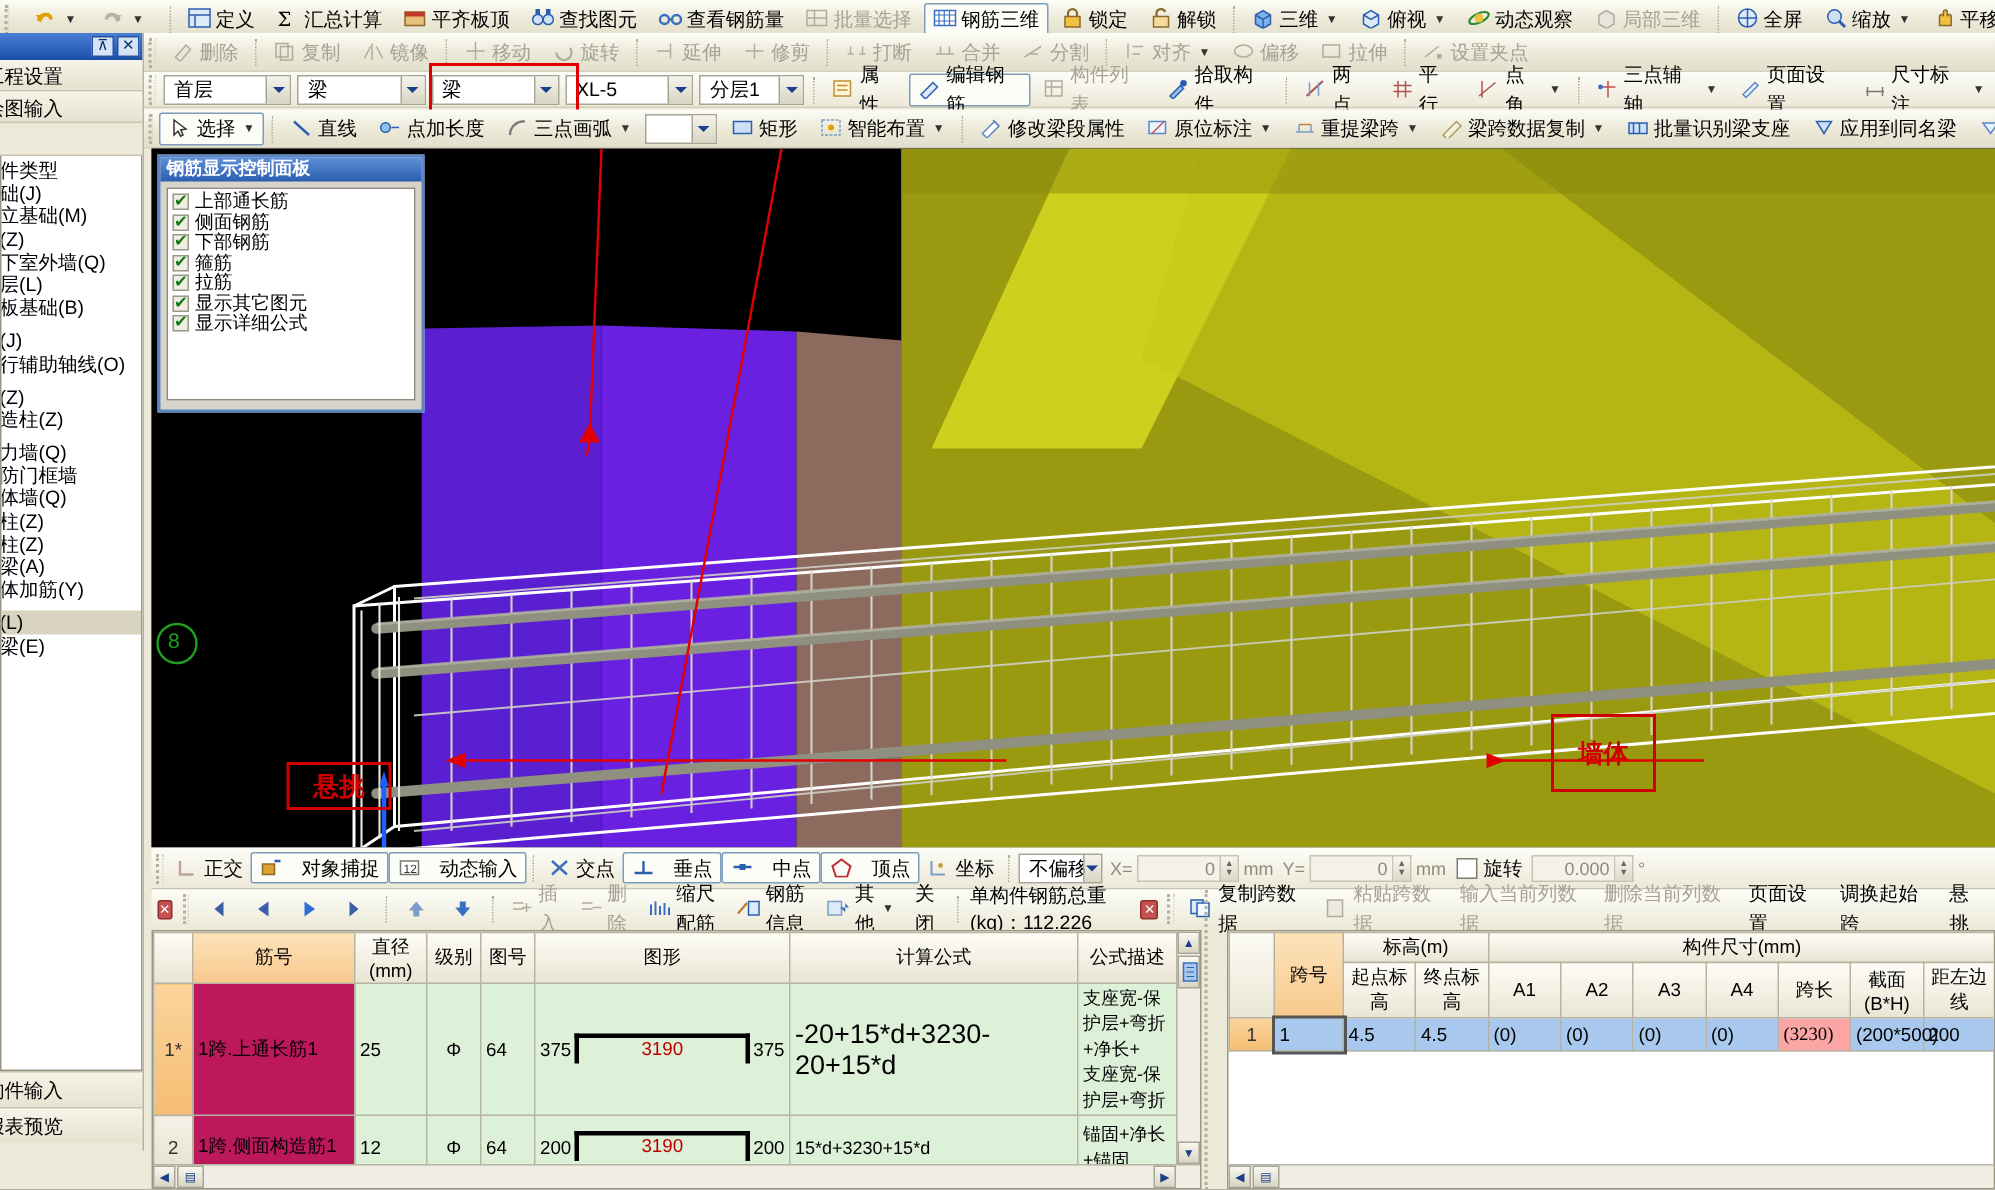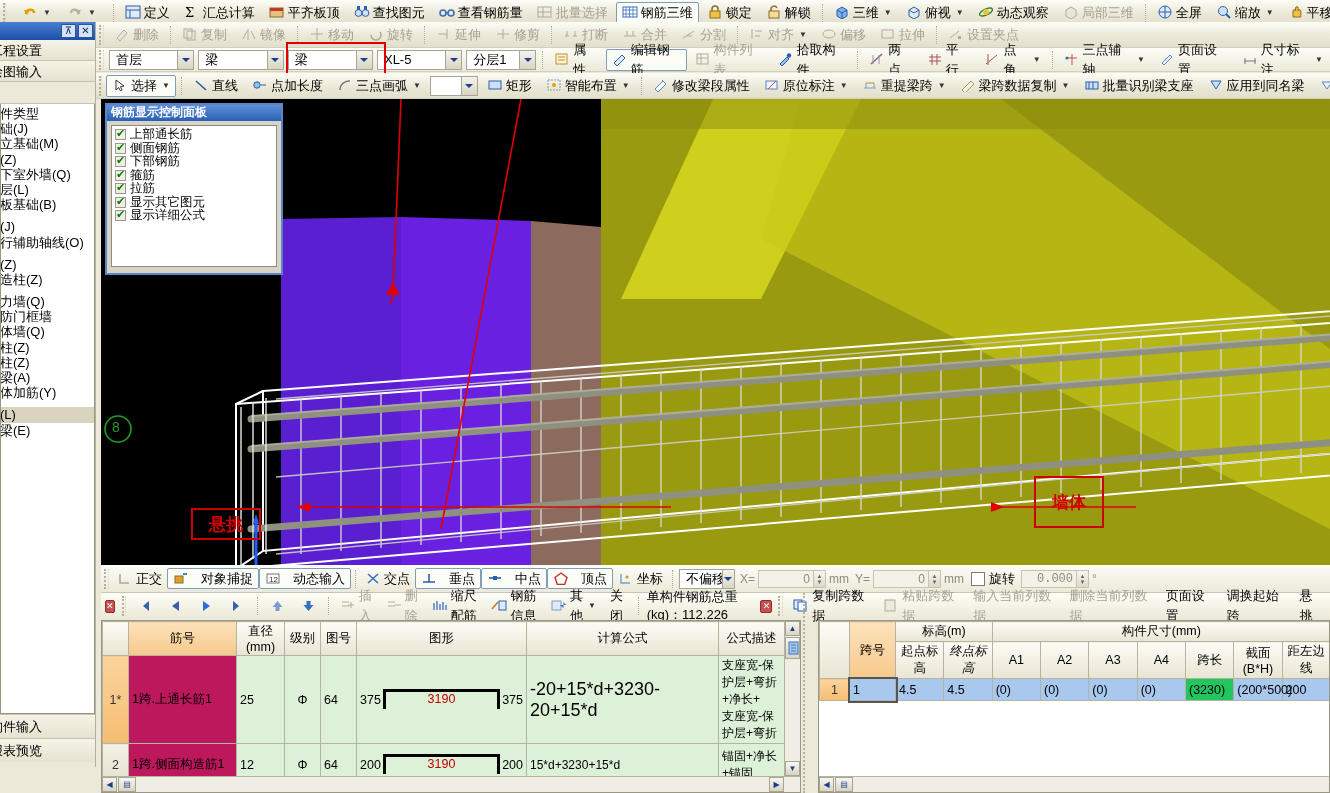--- a/index.html
+++ b/index.html
@@ -977,21 +977,21 @@
     <span style="color:#8e8a7c; margin:0 3px; font-size:12px;">X=</span>
     <span class="numfld">0</span>
     <span class="spin">▲<br>▼</span>
     <span style="color:#8e8a7c; margin:0 3px; font-size:12px;">mm</span>
     <span style="color:#8e8a7c; margin:0 3px; font-size:12px;">Y=</span>
     <span class="numfld">0</span>
     <span class="spin">▲<br>▼</span>
     <span style="color:#8e8a7c; margin:0 3px; font-size:12px;">mm</span>
     <span class="chkempty" style="margin:0 4px;"></span>
     <span style="font-size:13px;">旋转</span>
-    <span class="numfld" style="margin-left:6px;font-family:Liberation Mono, monospace;">0.000</span>
+    <span class="numfld" style="margin-left:6px;">0.000</span>
     <span class="spin">▲<br>▼</span>
     <span style="color:#8e8a7c; margin:0 3px; font-size:12px;">°</span>
   </div>
 
   <div id="botbar">
     <div id="botleftbar">
       <span class="closebtn" style="margin:0 4px;">✕</span>
       <span class="grip"></span>
       <span class="tbi" style="padding:1px 7px;">
         <svg width="13" height="12">
@@ -1203,41 +1203,41 @@
     <table class="grid" id="spanGrid" style="width:512px;">
         <thead>
           <tr>
             <th colspan="1" rowspan="2" style="width: 30px;"></th>
             <th colspan="1" class="keycol" rowspan="2" style="width: 46px;">跨号</th>
             <th colspan="2">标高(m)</th>
             <th colspan="7">构件尺寸(mm)</th>
           </tr>
           <tr>
             <th style="width: 78px;">起点标高</th>
-            <th style="width: 78px; font-style: italic;">终点标高</th>
+            <th style="width: 78px;">终点标高</th>
             <th style="width: 42px;">A1</th>
             <th style="width: 42px;">A2</th>
             <th style="width: 42px;">A3</th>
             <th style="width: 42px;">A4</th>
             <th style="width: 56px;">跨长</th>
             <th style="width: 72px;">截面(B*H)</th>
             <th style="width: 60px;">距左边线</th>
           </tr>
         </thead>
         <tbody>
           <tr style="height: 22px;">
             <td class="rowhdr cur">1</td>
             <td style="background: rgb(168, 200, 238); outline: rgb(85, 85, 85) solid 2px;">1</td>
             <td style="background: rgb(168, 200, 238);">4.5</td>
             <td style="background: rgb(168, 200, 238);">4.5</td>
             <td style="background: rgb(168, 200, 238);">(0)</td>
             <td style="background: rgb(168, 200, 238);">(0)</td>
             <td style="background: rgb(168, 200, 238);">(0)</td>
             <td style="background: rgb(168, 200, 238);">(0)</td>
-            <td style="background: #22c55e;">(3230)</td>
+            <td style="background: #fca5a5; font-family: Liberation Serif, serif;">(3230)</td>
             <td style="background: rgb(168, 200, 238);">(200*500)</td>
             <td style="background: rgb(168, 200, 238);">200</td>
           </tr>
         </tbody>
       </table>
     <div class="hscroll">
       <div class="sbtn" style="position:absolute;left:0;top:0">◀</div>
       <div class="sbtn" style="position:absolute;left:16px;top:0;width:18px">▤</div>
     </div>
   </div>

